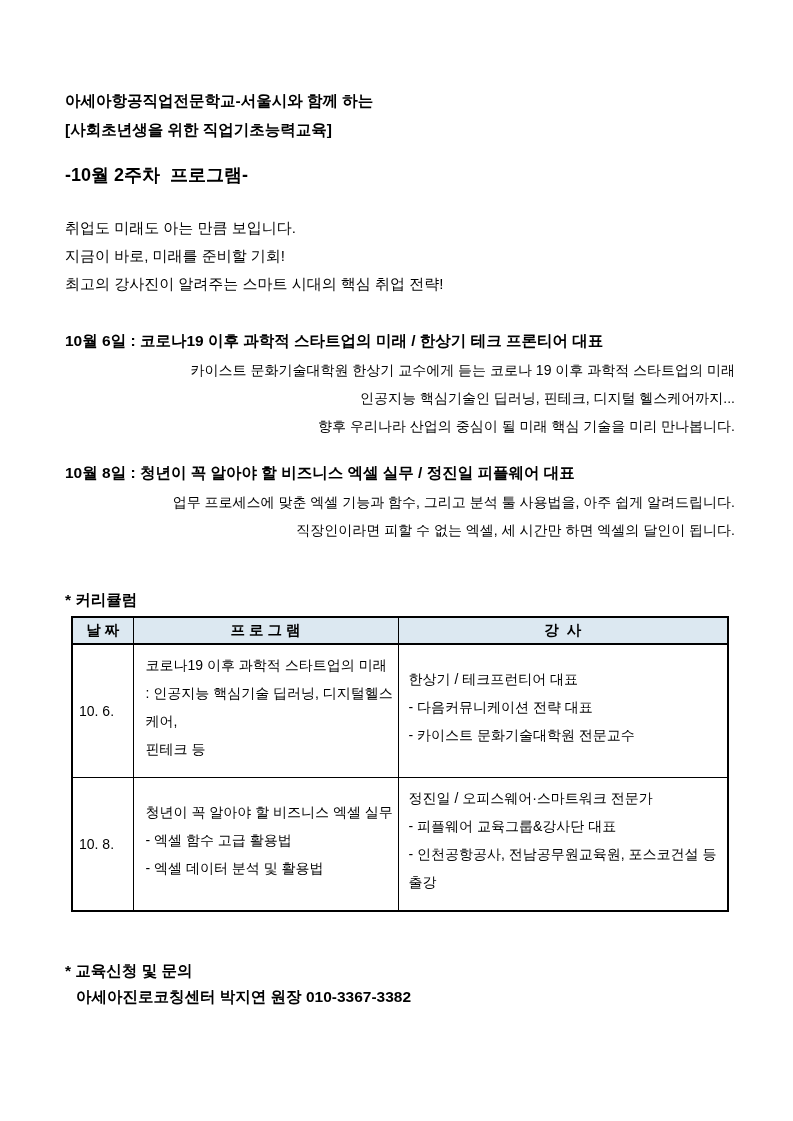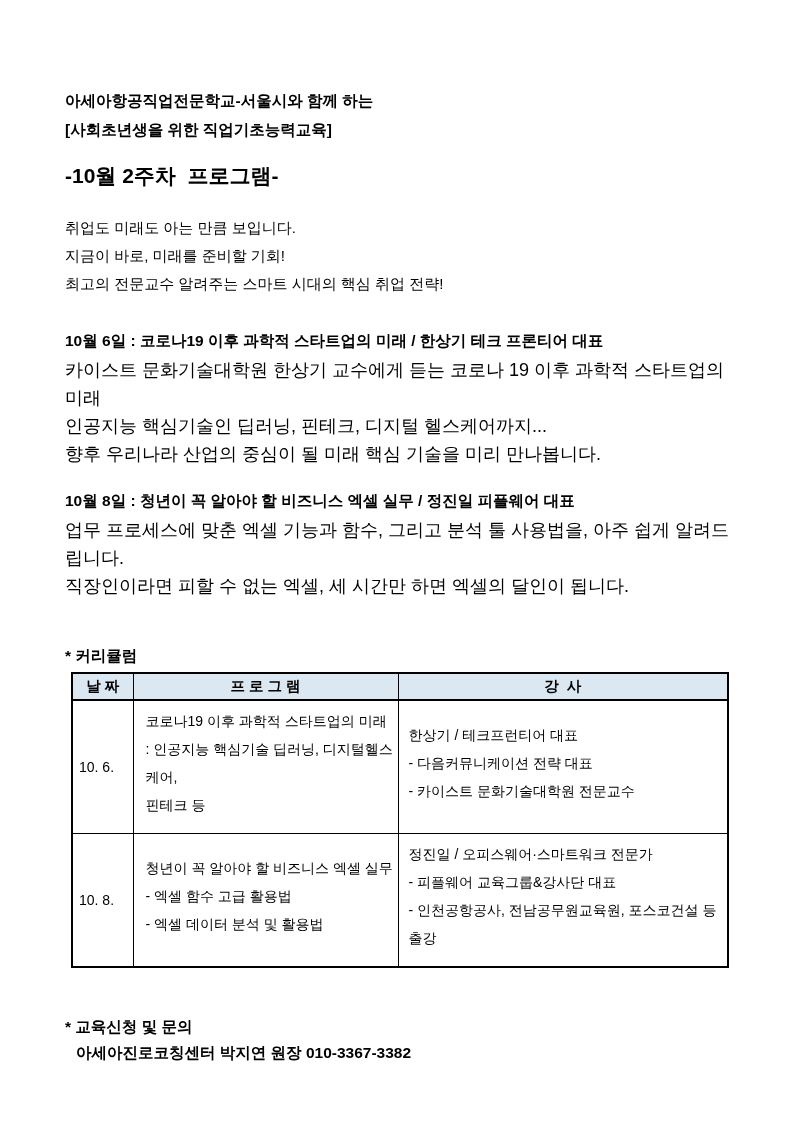--- a/index.html
+++ b/index.html
@@ -12,28 +12,28 @@
   .page {
     position: relative;
     width: 793px; height: 1121px;
     background: #ffffff;
     padding: 86px 58px 0 65px;
     overflow: hidden;
   }
   .t { white-space: pre-wrap; }
 
   .doc-title { font-size: 15.5px; font-weight: bold; line-height: 29px; }
-  .subtitle { margin-top: 17px; font-size: 21px; font-weight: bold; line-height: 29px; }
+  .subtitle { margin-top: 17px; font-size: 18px; font-weight: bold; line-height: 29px; }
 
   .intro { margin-top: 24px; font-size: 15px; line-height: 28px; }
 
   .session { margin-top: 28px; }
   .session + .session { margin-top: 18px; }
   .session-heading { font-size: 15.5px; font-weight: bold; line-height: 30px; }
-  .session-lines { font-size: 18px; line-height: 28px; }
+  .session-lines { font-size: 14px; line-height: 28px; text-align: right; }
 
   .curriculum-heading { margin-top: 41px; font-size: 15.5px; font-weight: bold; line-height: 30px; }
 
   table.curriculum {
     margin-top: 1px; margin-left: 6px;
     border-collapse: collapse;
     table-layout: fixed;
     width: 656px;
     border: 2px solid #000000;
   }
@@ -67,21 +67,21 @@
   <div class="doc-title">
     <div class="t">아세아항공직업전문학교-서울시와 함께 하는</div>
     <div class="t">[사회초년생을 위한 직업기초능력교육]</div>
   </div>
 
   <div class="subtitle t">-10월 2주차  프로그램-</div>
 
   <div class="intro">
     <div class="t">취업도 미래도 아는 만큼 보입니다.</div>
     <div class="t">지금이 바로, 미래를 준비할 기회!</div>
-    <div class="t">최고의 전문교수 알려주는 스마트 시대의 핵심 취업 전략!</div>
+    <div class="t">최고의 강사진이 알려주는 스마트 시대의 핵심 취업 전략!</div>
   </div>
 
   <div class="session">
     <div class="session-heading t">10월 6일 : 코로나19 이후 과학적 스타트업의 미래 / 한상기 테크 프론티어 대표</div>
     <div class="session-lines">
       <div class="t">카이스트 문화기술대학원 한상기 교수에게 듣는 코로나 19 이후 과학적 스타트업의 미래</div>
       <div class="t">인공지능 핵심기술인 딥러닝, 핀테크, 디지털 헬스케어까지...</div>
       <div class="t">향후 우리나라 산업의 중심이 될 미래 핵심 기술을 미리 만나봅니다.</div>
     </div>
   </div>

